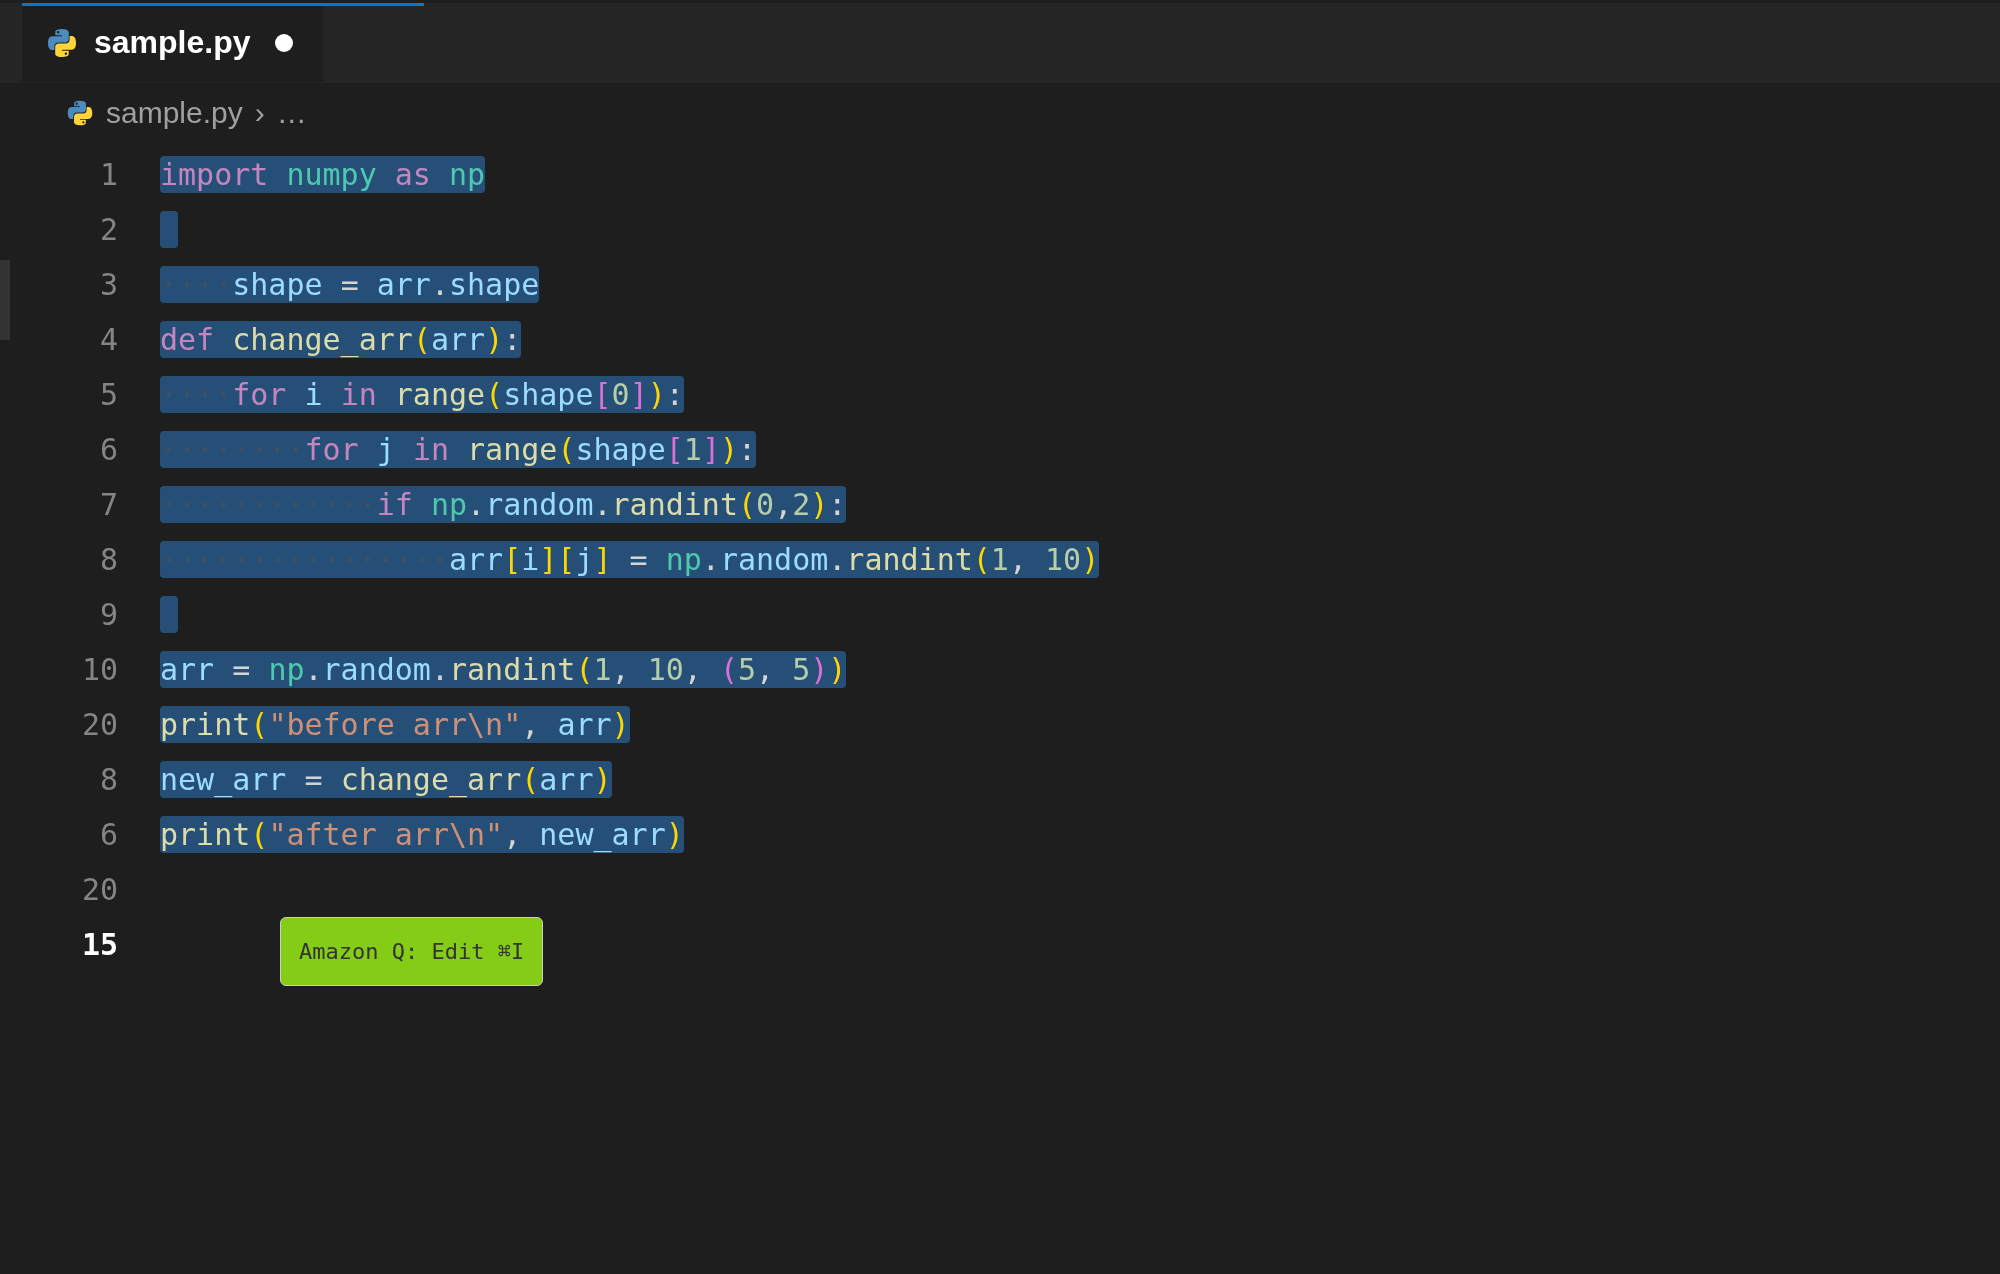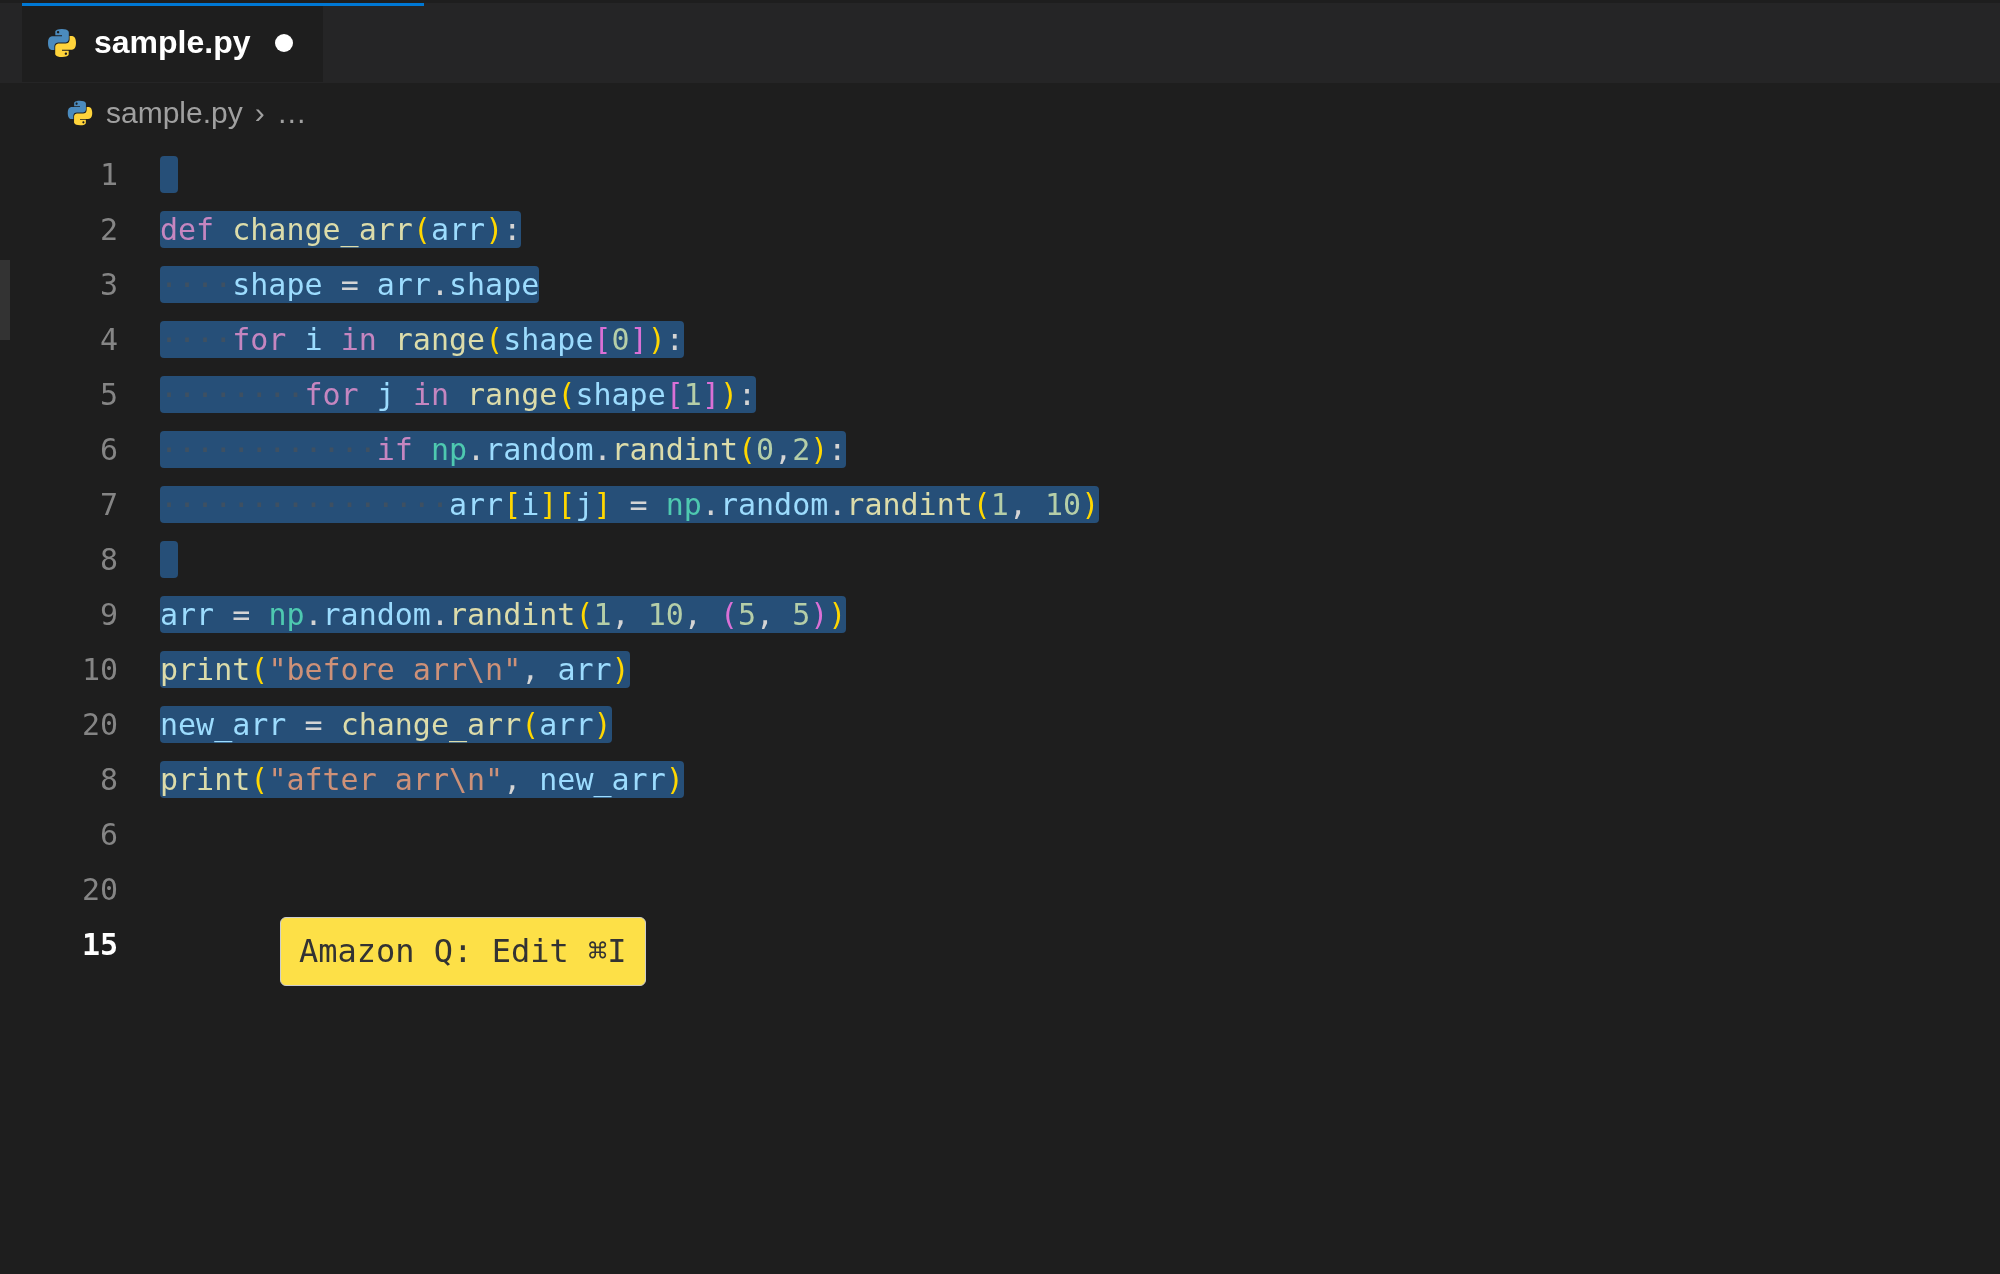--- a/index.html
+++ b/index.html
@@ -124,24 +124,24 @@
   .tok-str { color: #ce9178; }
   .tok-op { color: #d4d4d4; }
   .tok-punc { color: #d4d4d4; }
   .tok-ws { color: #3e5062; }
   .tok-bracket-y { color: #ffd700; }
   .tok-bracket-p { color: #da70d6; }
   .hint {
     position: absolute;
     left: 120px;
     top: 770px;
-    background: #fde047;
+    background: #84cc16;
     color: #333333;
     font-family: "Menlo", "Monaco", monospace;
-    font-size: 32px;
+    font-size: 22px;
     padding: 6px 18px;
     border-radius: 6px;
     border: 1px solid #cccccc;
     white-space: pre;
   }
   .activity-stub {
     position: absolute;
     left: 0;
     top: 260px;
     width: 10px;
@@ -196,26 +196,27 @@
     <div class="ln">10</div>
     <div class="ln">20</div>
     <div class="ln">8</div>
     <div class="ln">6</div>
     <div class="ln">20</div>
     <div class="ln current">15</div>
   </div>
 
   <div class="code">
 
+    <div class="line"><span class="sel"><span class="tok-kw">import</span> <span class="tok-mod">numpy</span> <span class="tok-kw">as</span> <span class="tok-mod">np</span></span></div>
 
     <div class="line"><span class="sel"> </span></div>
 
+    <div class="line"><span class="sel"><span class="tok-ws">····</span><span class="tok-var">shape</span> <span class="tok-op">=</span> <span class="tok-var">arr</span><span class="tok-punc">.</span><span class="tok-var">shape</span></span></div>
+
     <div class="line"><span class="sel"><span class="tok-kw">def</span> <span class="tok-fn">change_arr</span><span class="tok-bracket-y">(</span><span class="tok-var">arr</span><span class="tok-bracket-y">)</span><span class="tok-punc">:</span></span></div>
-
-    <div class="line"><span class="sel"><span class="tok-ws">····</span><span class="tok-var">shape</span> <span class="tok-op">=</span> <span class="tok-var">arr</span><span class="tok-punc">.</span><span class="tok-var">shape</span></span></div>
 
     <div class="line"><span class="sel"><span class="tok-ws">····</span><span class="tok-kw">for</span> <span class="tok-var">i</span> <span class="tok-kw">in</span> <span class="tok-fn">range</span><span class="tok-bracket-y">(</span><span class="tok-var">shape</span><span class="tok-bracket-p">[</span><span class="tok-num">0</span><span class="tok-bracket-p">]</span><span class="tok-bracket-y">)</span><span class="tok-punc">:</span></span></div>
 
     <div class="line"><span class="sel"><span class="tok-ws">········</span><span class="tok-kw">for</span> <span class="tok-var">j</span> <span class="tok-kw">in</span> <span class="tok-fn">range</span><span class="tok-bracket-y">(</span><span class="tok-var">shape</span><span class="tok-bracket-p">[</span><span class="tok-num">1</span><span class="tok-bracket-p">]</span><span class="tok-bracket-y">)</span><span class="tok-punc">:</span></span></div>
 
     <div class="line"><span class="sel"><span class="tok-ws">············</span><span class="tok-kw">if</span> <span class="tok-mod">np</span><span class="tok-punc">.</span><span class="tok-var">random</span><span class="tok-punc">.</span><span class="tok-fn">randint</span><span class="tok-bracket-y">(</span><span class="tok-num">0</span><span class="tok-punc">,</span><span class="tok-num">2</span><span class="tok-bracket-y">)</span><span class="tok-punc">:</span></span></div>
 
     <div class="line"><span class="sel"><span class="tok-ws">················</span><span class="tok-var">arr</span><span class="tok-bracket-y">[</span><span class="tok-var">i</span><span class="tok-bracket-y">]</span><span class="tok-bracket-y">[</span><span class="tok-var">j</span><span class="tok-bracket-y">]</span> <span class="tok-op">=</span> <span class="tok-mod">np</span><span class="tok-punc">.</span><span class="tok-var">random</span><span class="tok-punc">.</span><span class="tok-fn">randint</span><span class="tok-bracket-y">(</span><span class="tok-num">1</span><span class="tok-punc">,</span> <span class="tok-num">10</span><span class="tok-bracket-y">)</span></span></div>
 
 

